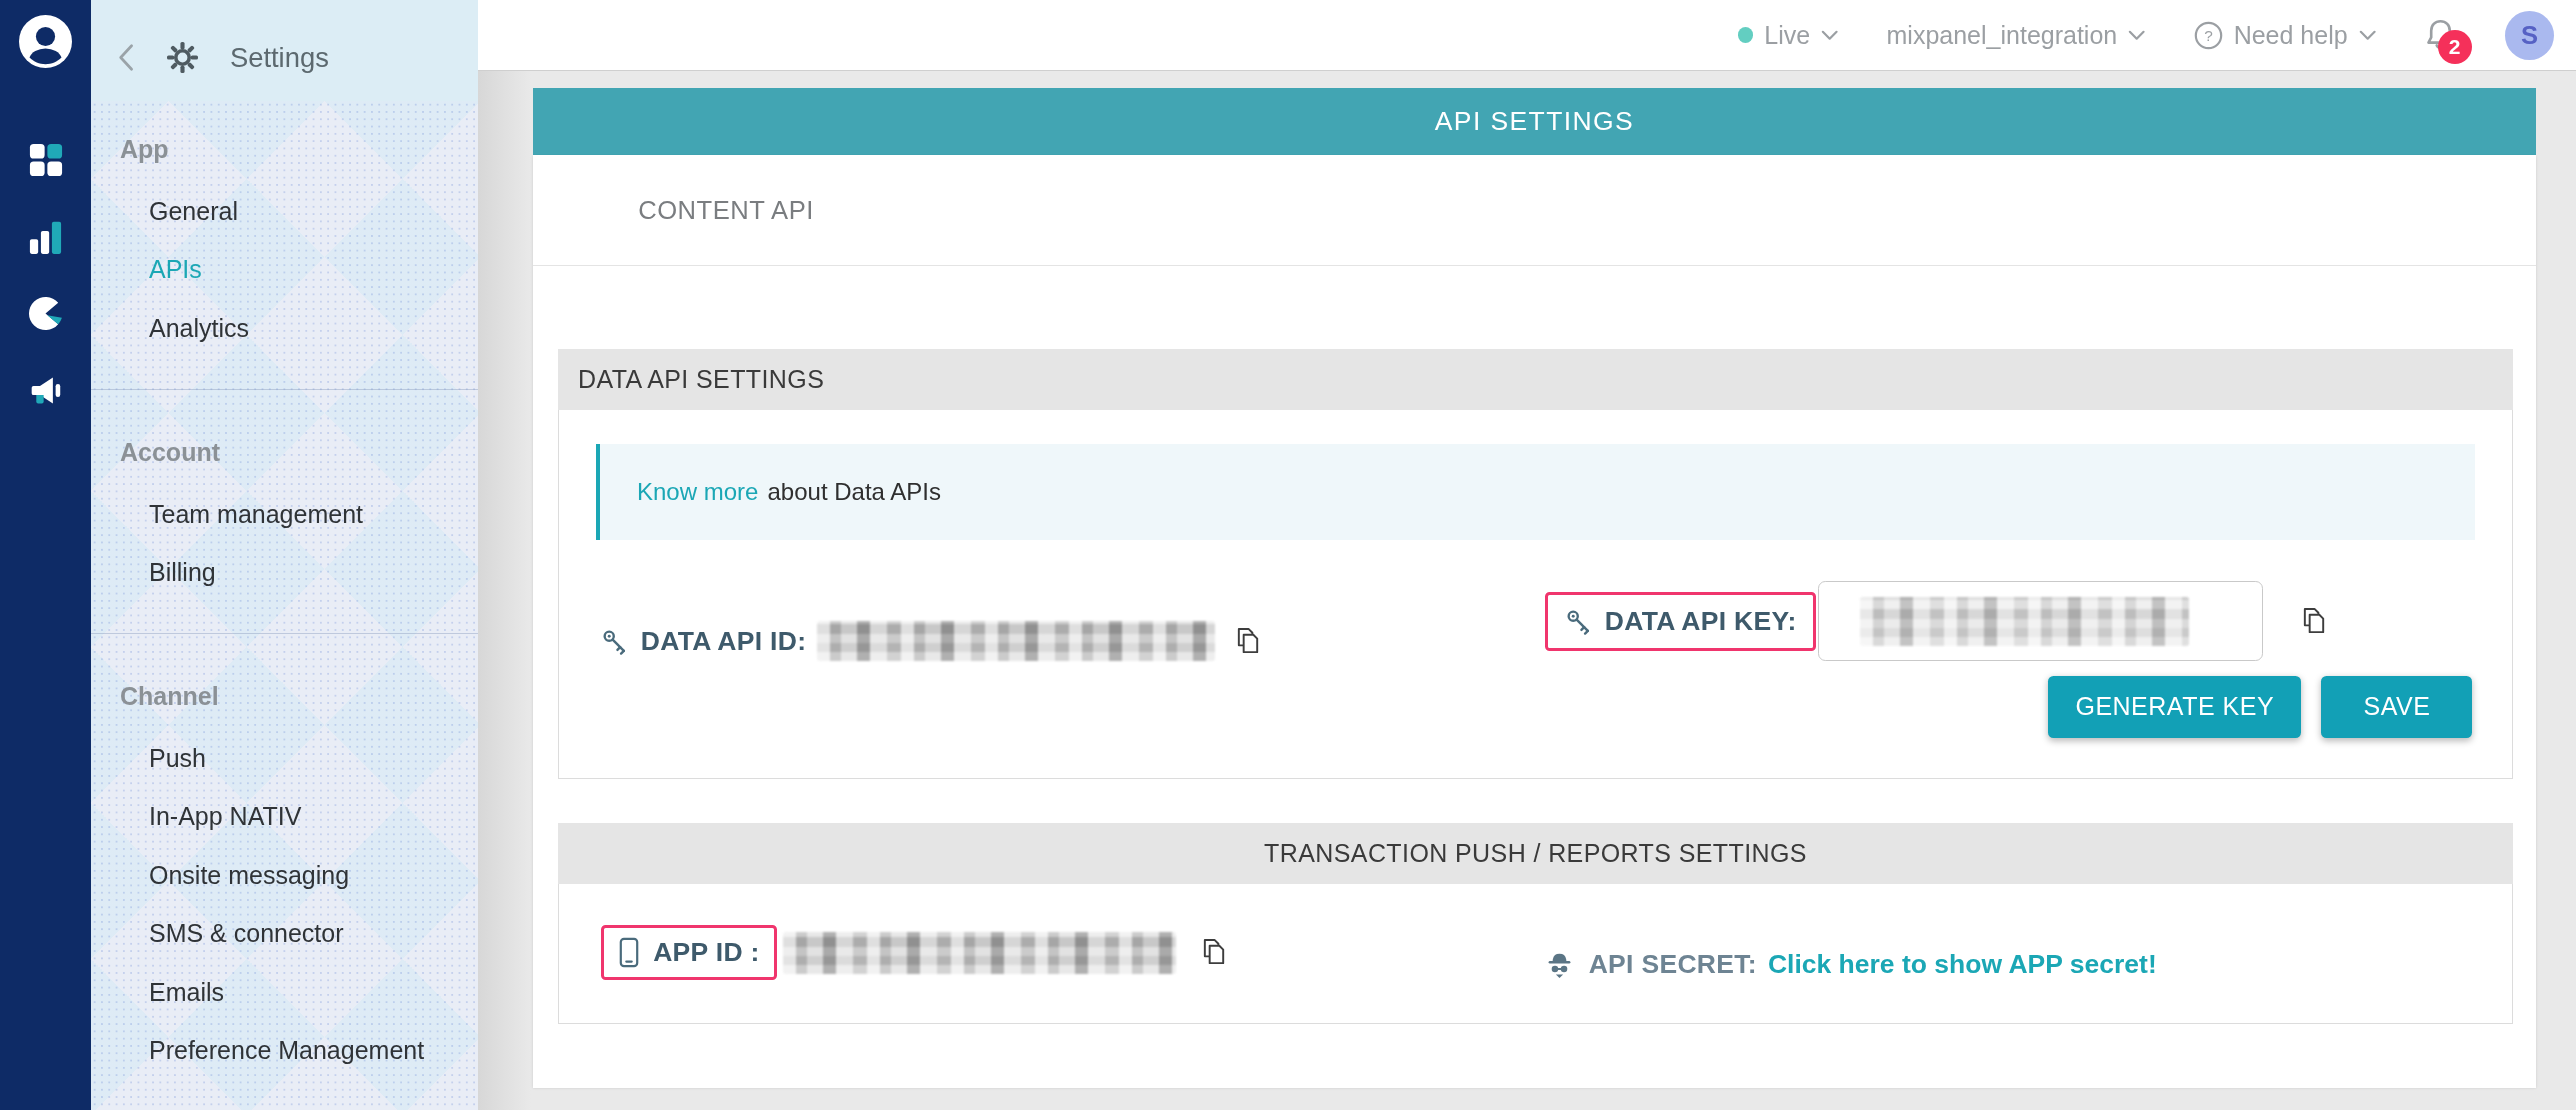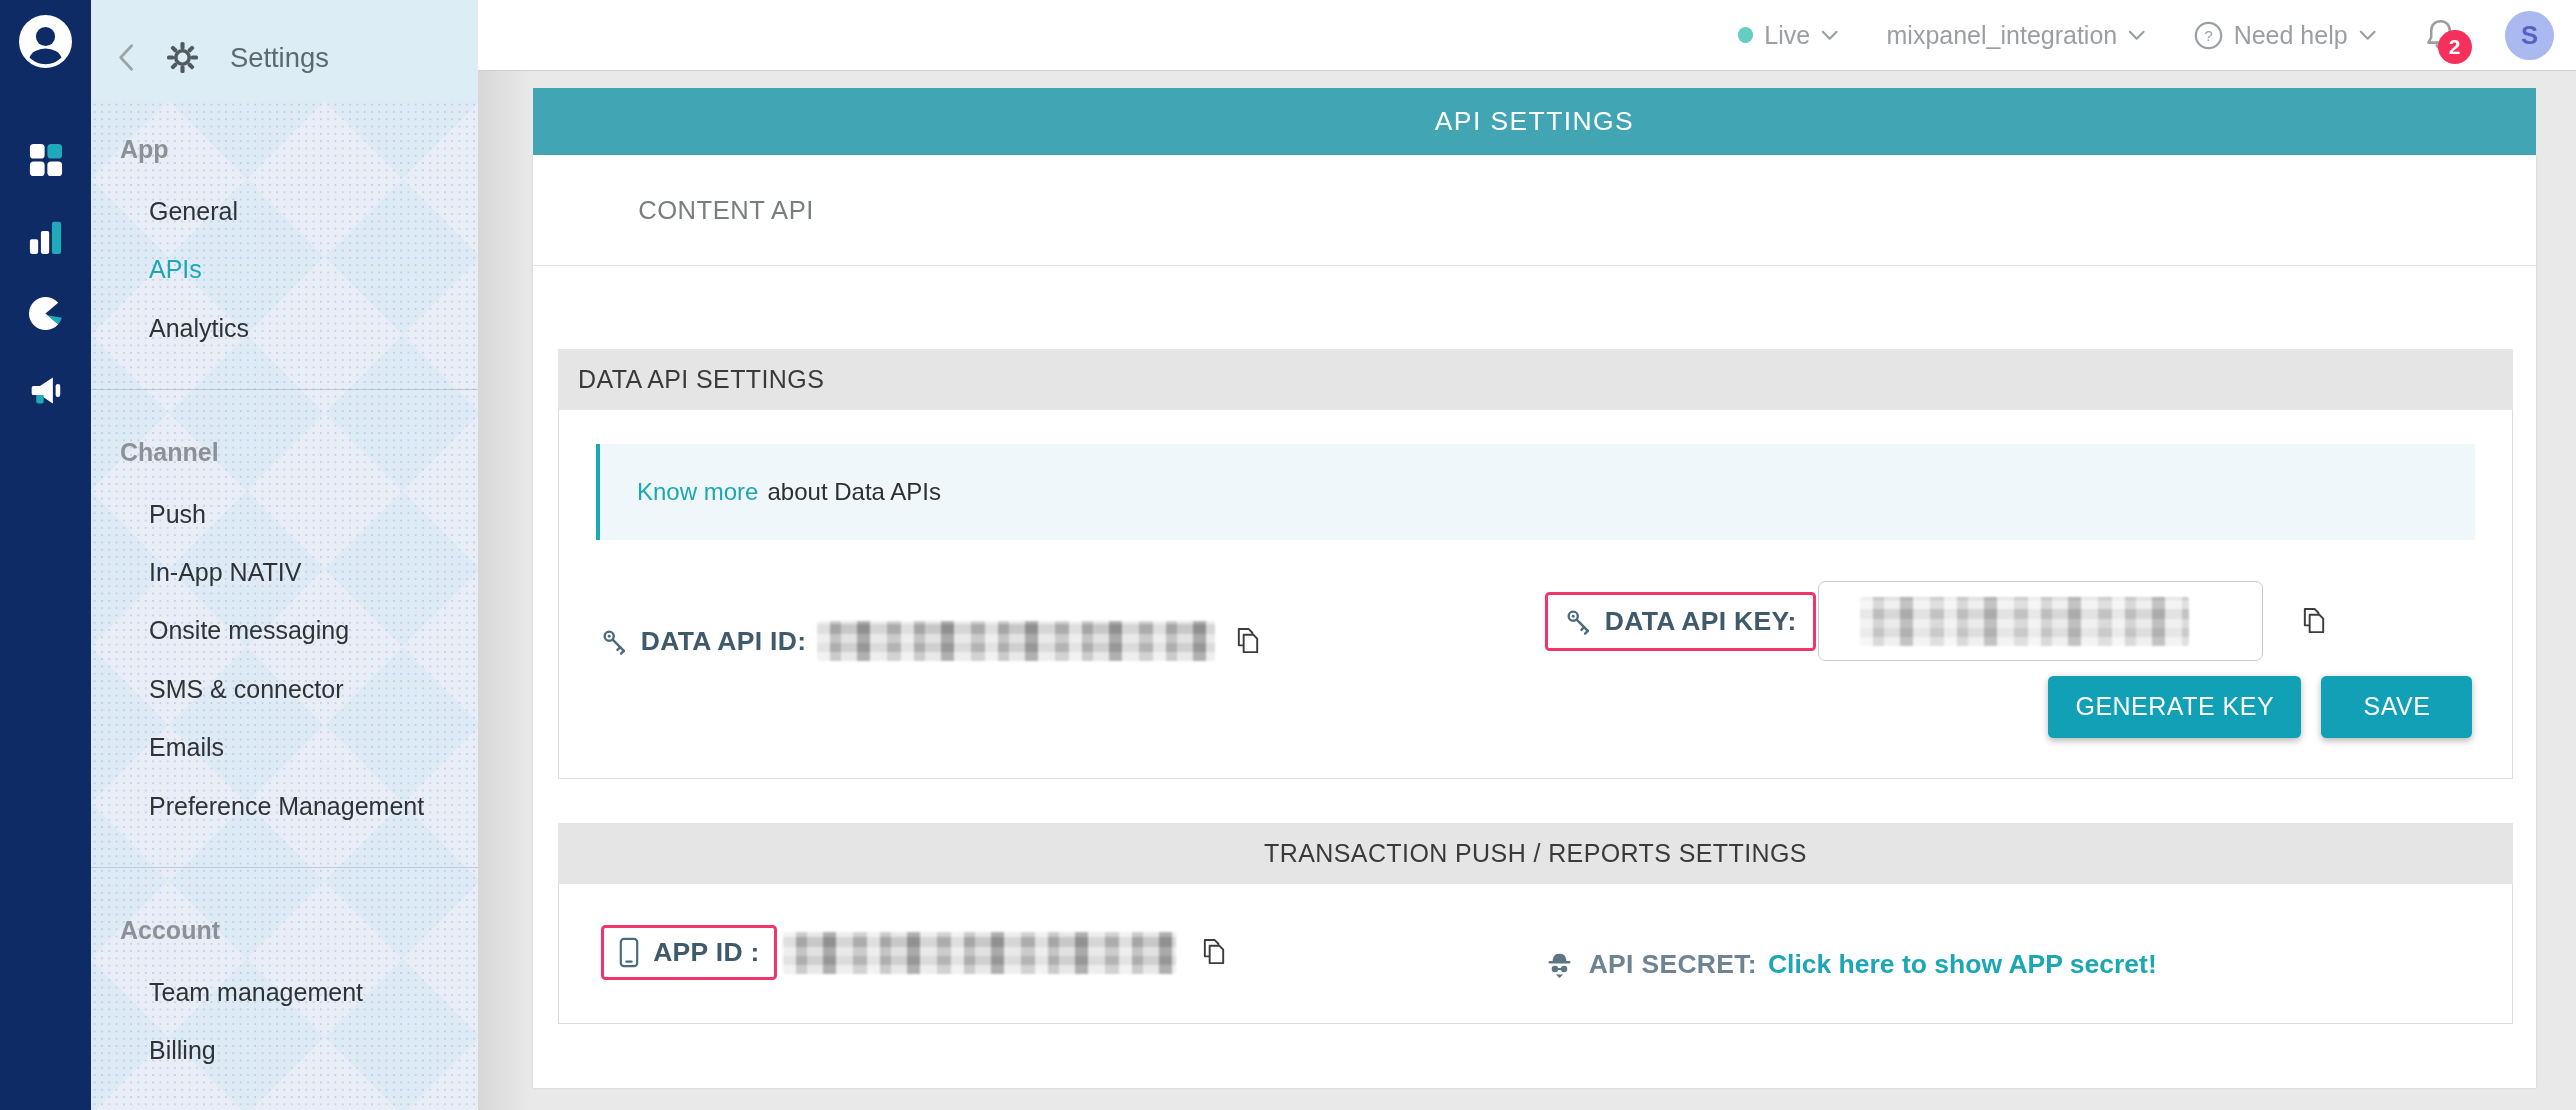--- a/index.html
+++ b/index.html
@@ -162,32 +162,32 @@
       </div>
     </div>
     <div class="sb-body">
       <div class="sb-section">
         <div class="sb-sec-label">App</div>
         <div class="nav-item">General</div>
         <div class="nav-item active">APIs</div>
         <div class="nav-item">Analytics</div>
       </div>
       <div class="sb-section mid">
+        <div class="sb-sec-label">Account</div>
+        <div class="nav-item">Team management</div>
+        <div class="nav-item">Billing</div>
+      </div>
+      <div class="sb-section mid">
         <div class="sb-sec-label">Channel</div>
         <div class="nav-item">Push</div>
         <div class="nav-item">In-App NATIV</div>
         <div class="nav-item">Onsite messaging</div>
         <div class="nav-item">SMS &amp; connector</div>
         <div class="nav-item">Emails</div>
         <div class="nav-item">Preference Management</div>
-      </div>
-      <div class="sb-section mid">
-        <div class="sb-sec-label">Account</div>
-        <div class="nav-item">Team management</div>
-        <div class="nav-item">Billing</div>
       </div>
     </div>
   </div>
 
   <div class="main">
 
     <div class="topbar">
       <div class="tb-group">
         <span class="dot-live"></span>
         <span>Live</span>

